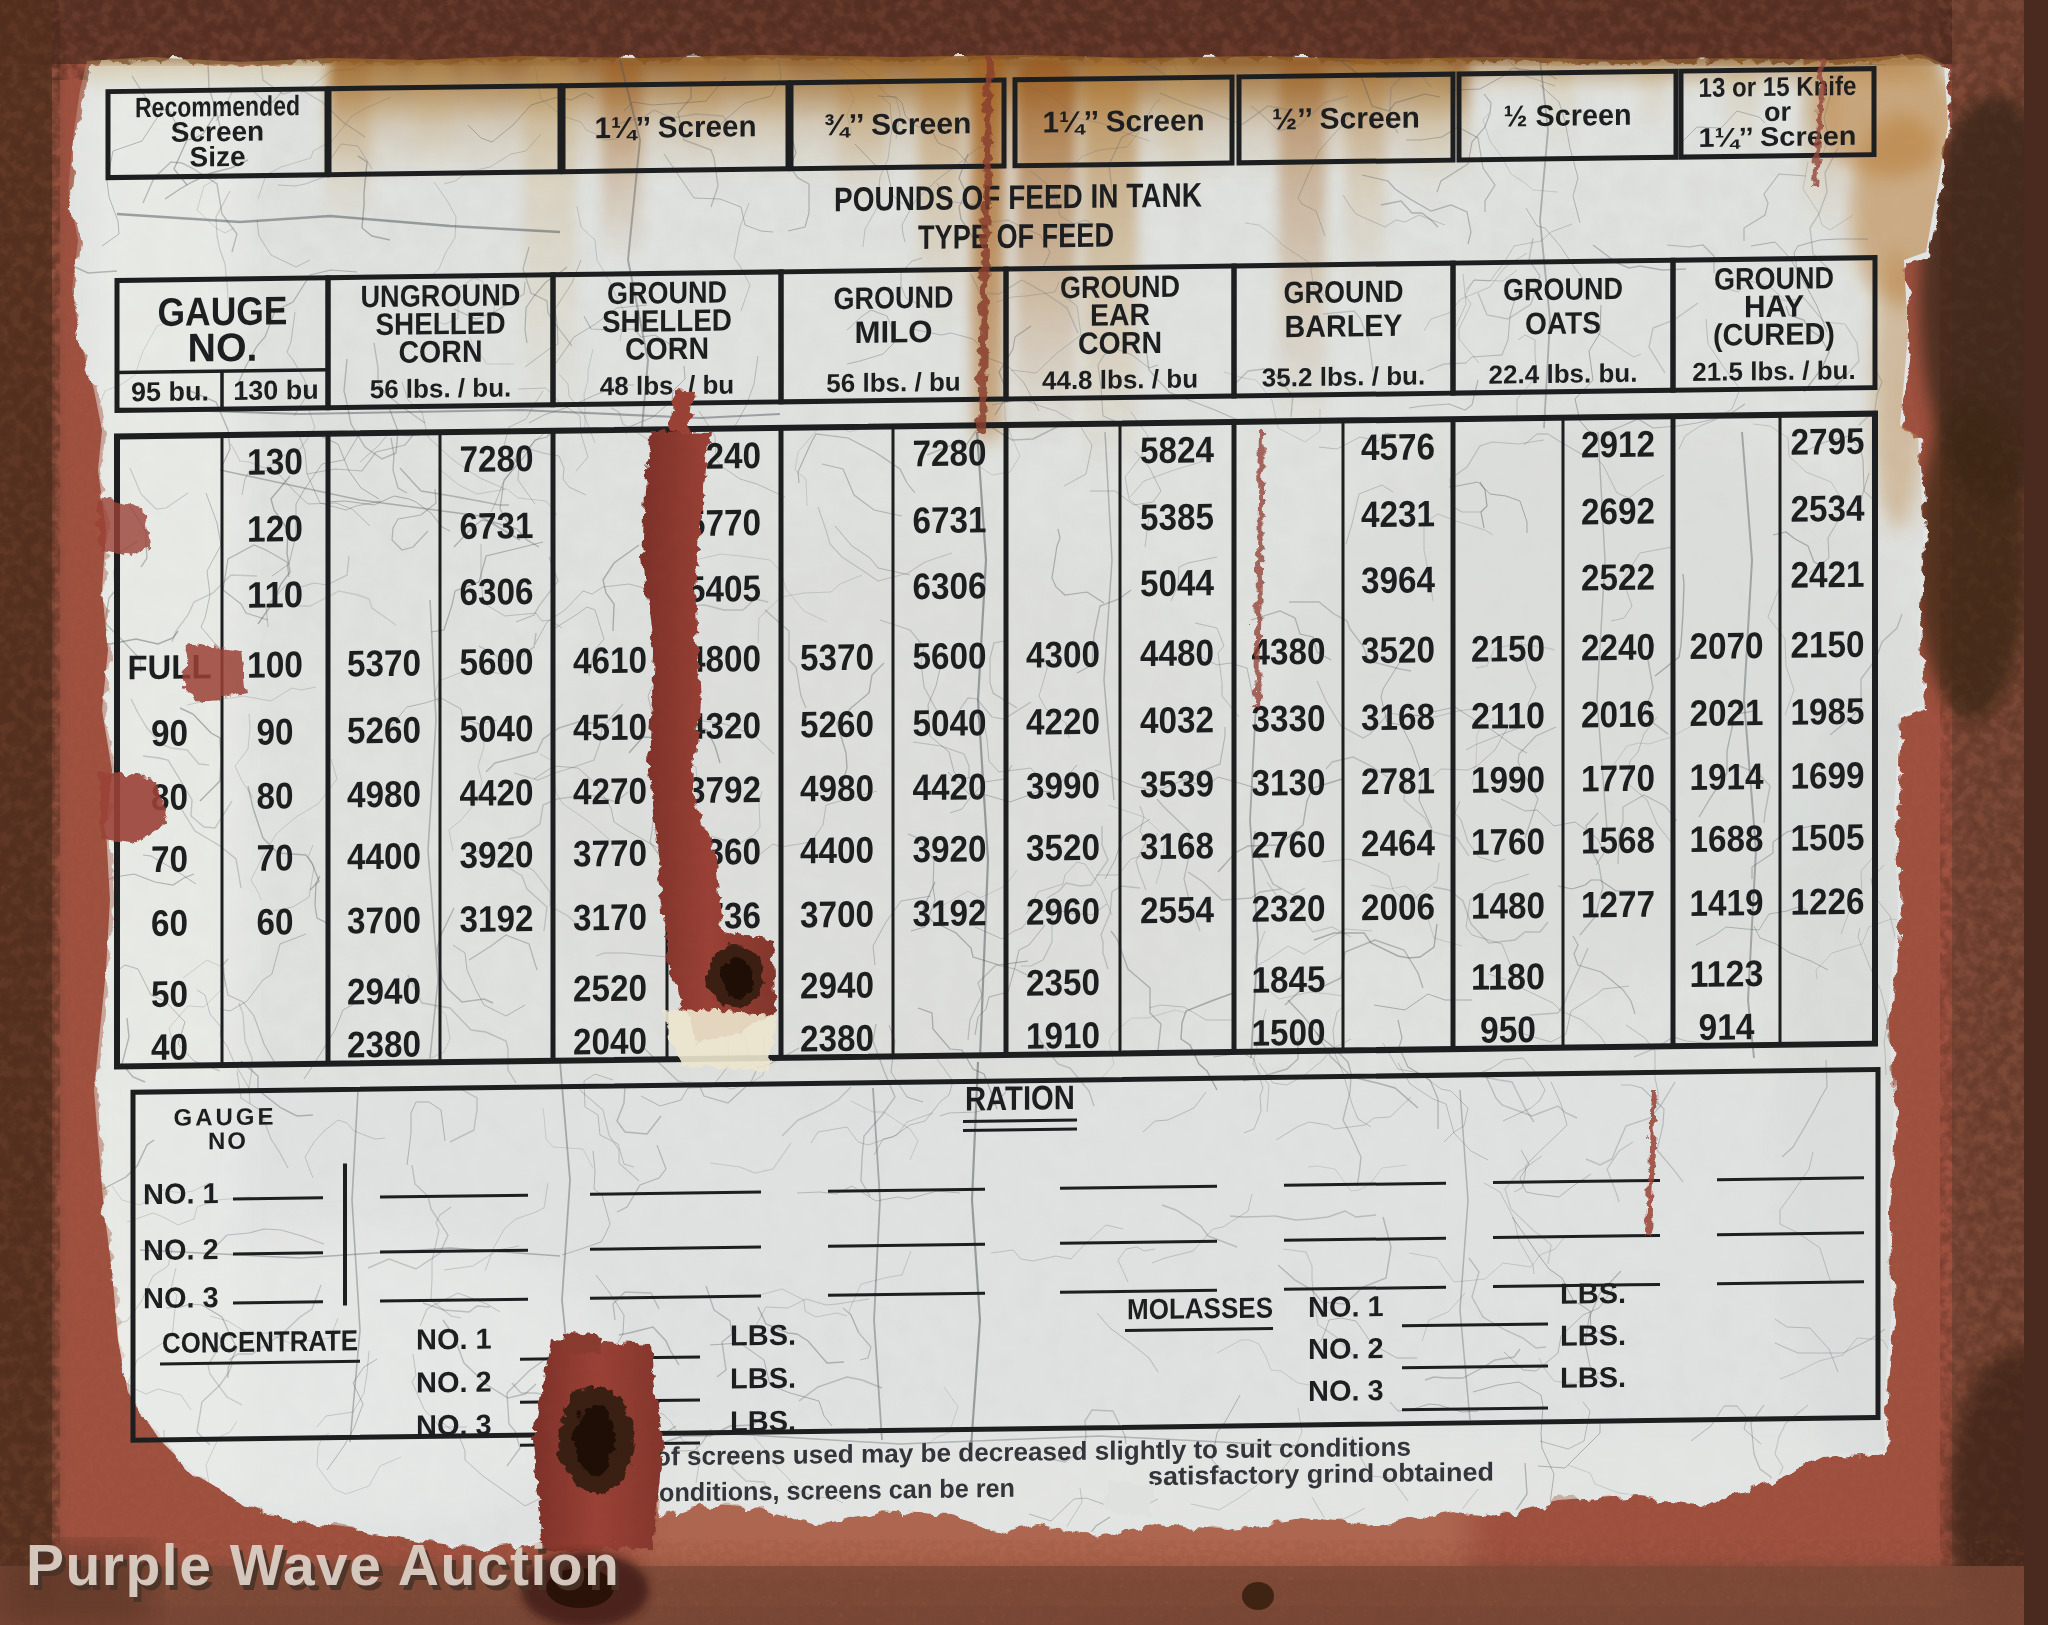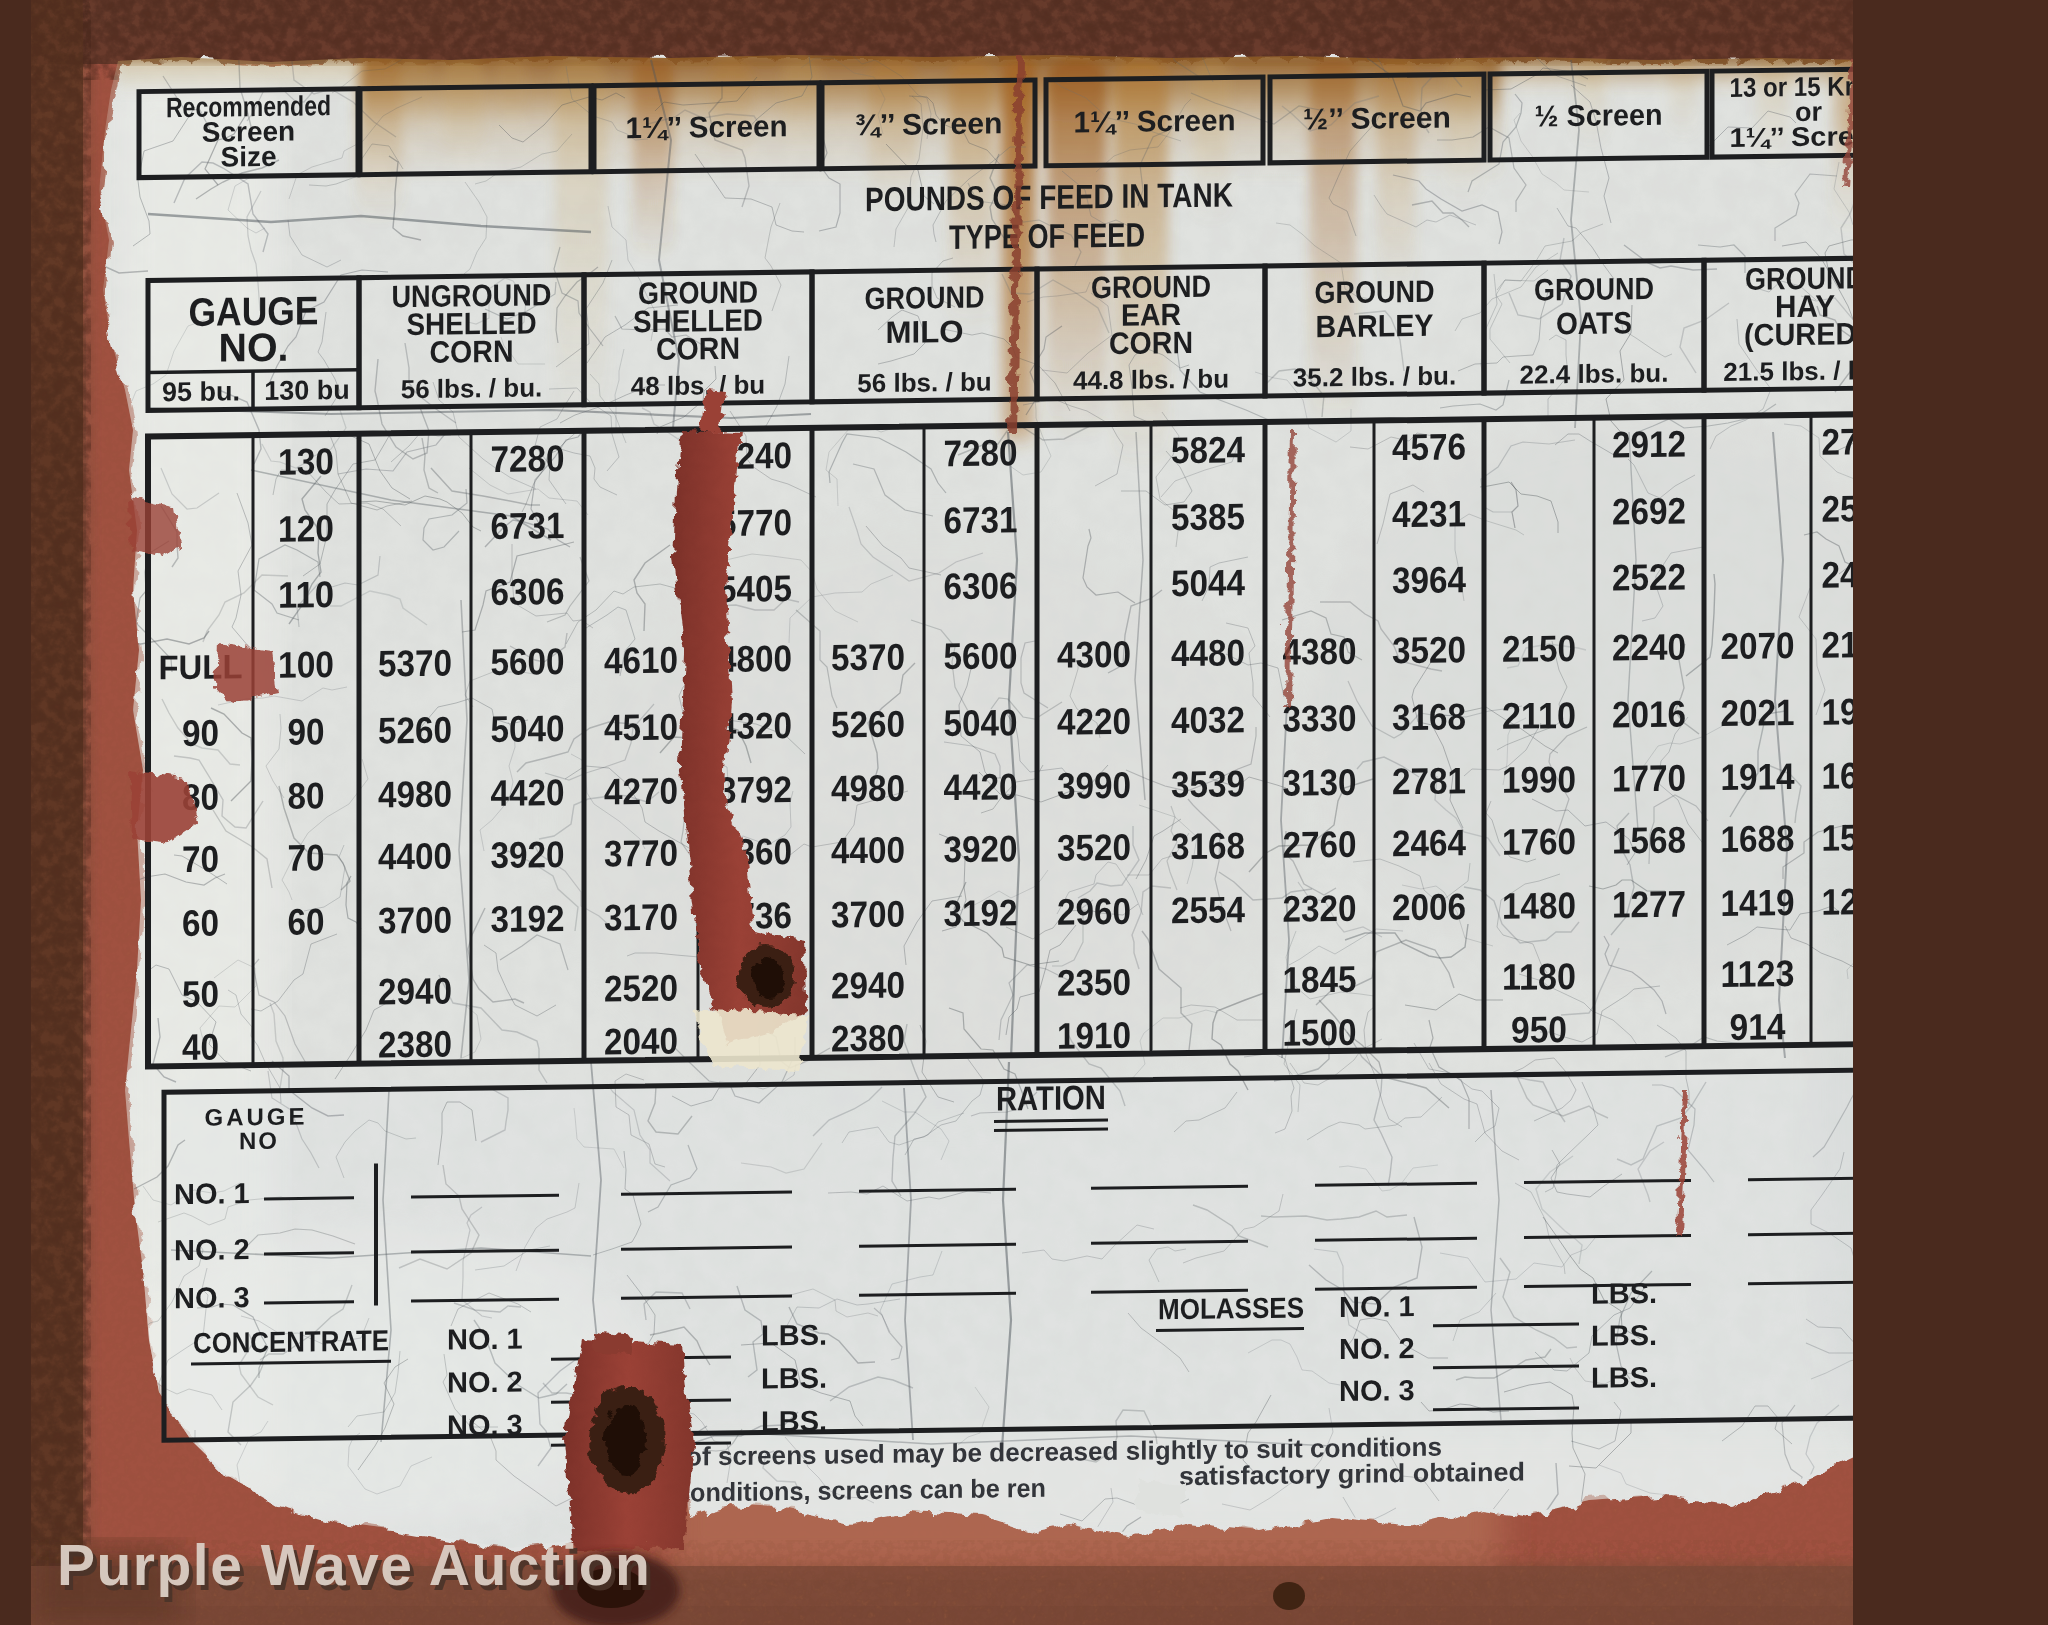--- a/index.html
+++ b/index.html
@@ -1,14 +1,14 @@
 <!DOCTYPE html>
 <html><head><meta charset="utf-8"><title>feed chart</title><style>
 html,body{margin:0;padding:0;background:#4a2a1e;}
-#stage{position:relative;width:1822px;height:1625px;overflow:hidden;padding-left:31px;}
+#stage{position:relative;width:2024px;height:1625px;overflow:hidden;}
 text{font-family:"Liberation Sans",sans-serif;}
 </style></head><body>
 <div id="stage">
 <svg width="2048" height="1625" viewBox="0 0 2048 1625" xmlns="http://www.w3.org/2000/svg">
 <defs>
 <clipPath id="stickclip">
           <path d="M87,61 L150,57 L240,62 L330,58 L420,60 L520,56 L640,58 L760,55 L900,57 L1020,55 L1140,58 L1260,56 L1380,59 L1500,57 L1620,60 L1740,58 L1830,60 L1878,57 L1920,54 L1944,64 L1948,125 L1938,185 L1926,252 L1904,260 L1908,335 L1900,425 L1918,436 L1924,530 L1918,620 L1923,705 L1900,715 L1894,810 L1898,910 L1888,1010 L1894,1110 L1886,1210 L1892,1310 L1883,1405 L1885,1450 L1820,1455 L1768,1480 L1700,1504 L1638,1494 L1558,1500 L1498,1514 L1448,1507 L1378,1523 L1298,1515 L1228,1529 L1158,1521 L1098,1533 L1038,1521 L998,1529 L948,1513 L878,1509 L818,1521 L758,1507 L698,1503 L658,1513 L650,1458 L646,1400 L558,1404 L550,1472 L543,1540 L478,1548 L428,1540 L358,1528 L298,1520 L246,1504 L196,1475 L160,1440 L128,1392 L118,1340 L112,1270 L104,1210 L98,1140 L94,1090 L100,1030 L106,970 L110,900 L106,830 L112,770 L102,710 L108,650 L102,590 L106,530 L98,470 L102,430 L94,390 L80,340 L72,290 L78,240 L68,190 L74,130 L80,90 Z"></path>
         </clipPath>
 <filter id="rough" x="-3%" y="-3%" width="106%" height="106%" color-interpolation-filters="sRGB">
           <feTurbulence type="turbulence" baseFrequency="0.031" numOctaves="3" seed="11" result="n"></feTurbulence>

